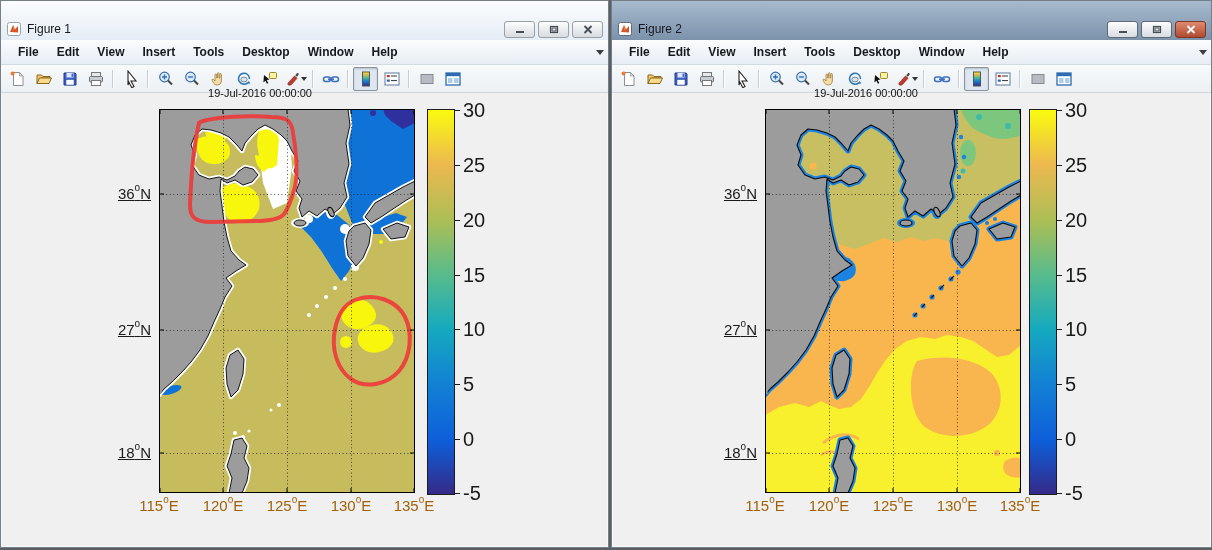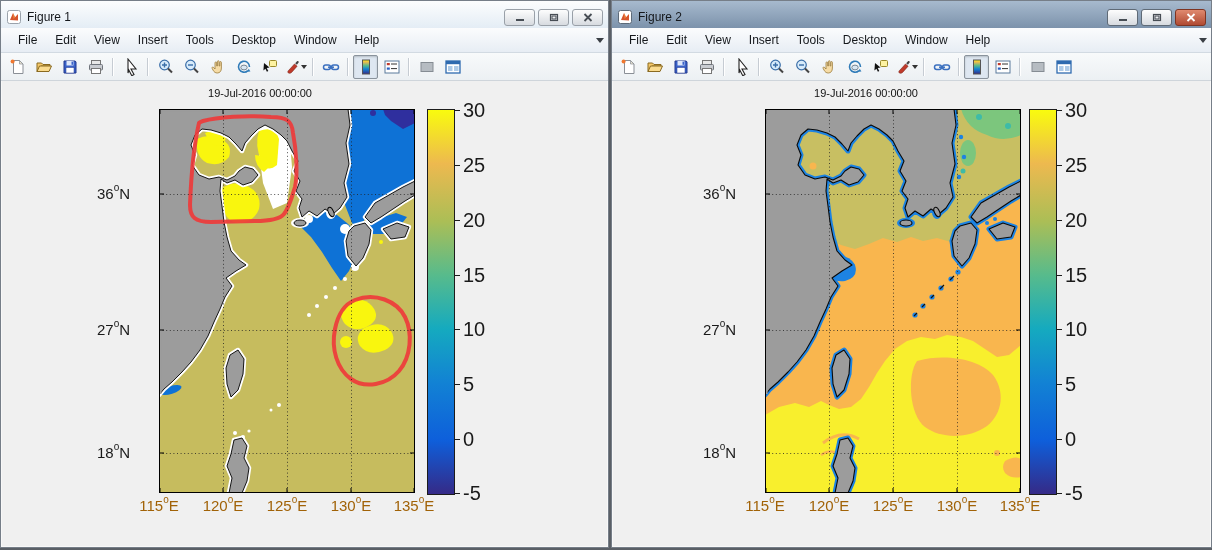--- a/index.html
+++ b/index.html
@@ -3,56 +3,56 @@
 <meta charset="utf-8">
 <style>
   html,body{margin:0;padding:0;}
   body{width:1212px;height:550px;position:relative;overflow:hidden;background:#5a5f66;
        font-family:"Liberation Sans",sans-serif;-webkit-font-smoothing:antialiased;}
   .win{position:absolute;top:0;height:546px;background:#F0F0F0;border:1px solid #767E88;
        box-shadow:inset 0 0 0 1px rgba(255,255,255,.55);}
   .w1{left:0;width:607px;}
   .w2{left:611px;width:599px;}
   
-  .titlebar{height:22px;display:flex;align-items:center;padding:5px 5px 0 6px;gap:6px;}
+  .titlebar{height:22px;display:flex;align-items:center;padding:17px 5px 0 6px;gap:6px;}
   .w1 .titlebar{background:linear-gradient(#FCFDFE,#E4EDF5);}
   .w2 .titlebar{background:linear-gradient(#A7BACE,#7C92AB);}
   .appicon{width:14px;height:14px;flex:0 0 auto;}
   .wtitle{font-size:12px;color:#15181c;white-space:nowrap;}
   .winbtns{margin-left:auto;display:flex;gap:3px;}
   .wbtn{width:29px;height:15px;border:1px solid #99A0A8;border-radius:3px;color:#474D54;
         background:linear-gradient(#FDFDFD,#D7DBE0);display:flex;align-items:center;justify-content:center;}
   .w2 .wbtn{border-color:#5f6a76;}
   .w2 .wbtn.close{background:linear-gradient(#E08A6F,#B04A32);border-color:#7e3422;color:#fff;}
   
   .menubar{height:24px;display:flex;align-items:center;padding-left:8px;
            background:linear-gradient(#FBFCFD,#E7EDF4);border-bottom:1px solid #D2DAE2;
            font-size:12px;color:#15181c;position:relative;}
-  .menu{padding:3px 9px;cursor:default;}
+  .menu{padding:3px 9px;cursor:default;font-weight:bold;}
   .menu-overflow{margin-left:auto;margin-right:4px;width:0;height:0;border-left:4px solid transparent;
            border-right:4px solid transparent;border-top:5px solid #3a3f45;}
   
   .toolbar{height:27px;display:flex;align-items:center;padding-left:4px;gap:1px;
            background:linear-gradient(#F8FAFB,#ECF0F3);border-bottom:1px solid #CFD5DB;}
   .tbtn{width:23px;height:22px;display:flex;align-items:center;justify-content:center;
         border:1px solid transparent;border-radius:2px;}
   .tbtn.pressed{border-color:#8A939C;background:#DEE7F1;box-shadow:inset 0 1px 2px rgba(0,0,0,.18);}
   .tsep{width:1px;height:18px;background:#C6CCD3;border-right:1px solid #fff;margin:0 3px;}
   .caret{width:0;height:0;border-left:3px solid transparent;border-right:3px solid transparent;
          border-top:4px solid #333;margin-left:1px;}
   
   .plotwrap{position:absolute;top:86px;width:345px;height:452px;}
   .w1 .plotwrap{left:158px;}
   .w2 .plotwrap{left:153px;}
   .ptitle{position:absolute;left:-27px;top:0;width:256px;text-align:center;font-size:11px;
           color:#111;white-space:nowrap;}
   .mapsvg{position:absolute;left:0;top:22px;width:256px;height:384px;display:block;}
   .xt{position:absolute;top:409px;width:70px;margin-left:-35px;text-align:center;font-size:15px;
       color:#a16207;white-space:nowrap;}
-  .yt{position:absolute;left:-62px;width:54px;height:20px;text-align:left;font-size:15px;color:#1a1a1a;}
+  .yt{position:absolute;left:-62px;width:54px;height:20px;text-align:right;font-size:15px;color:#1a1a1a;text-decoration:underline;}
   .xt sup,.yt sup,.cbl sup{font-size:10px;position:relative;top:-2px;}
   .cb{position:absolute;top:22px;width:26px;height:384px;border:1px solid #1c1c1c;
       background:linear-gradient(to top,#352A87 0%,#0E5FDB 14%,#1282D4 29%,#15AABF 43%,
                  #57BB8C 57%,#ABBE56 71%,#EDB94F 86%,#F9FB0E 100%);}
   .w1 .cb{left:268px;}
   .w2 .cb{left:264px;}
   .cbt{position:absolute;right:-6px;width:5px;height:1px;background:#1c1c1c;}
   .cbl{position:absolute;left:35px;width:40px;height:19px;line-height:19px;font-size:20px;color:#1a1a1a;}
 </style>
 </head>

